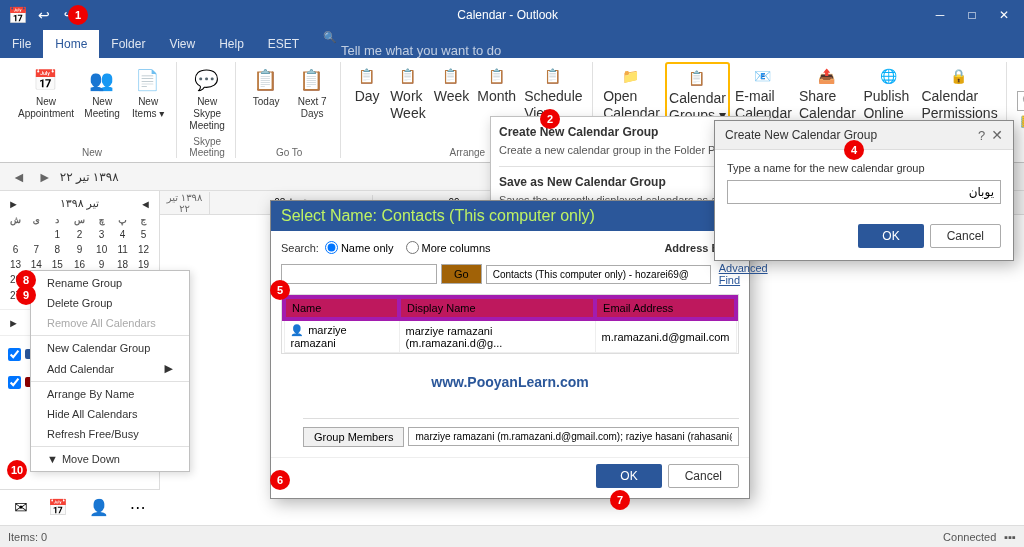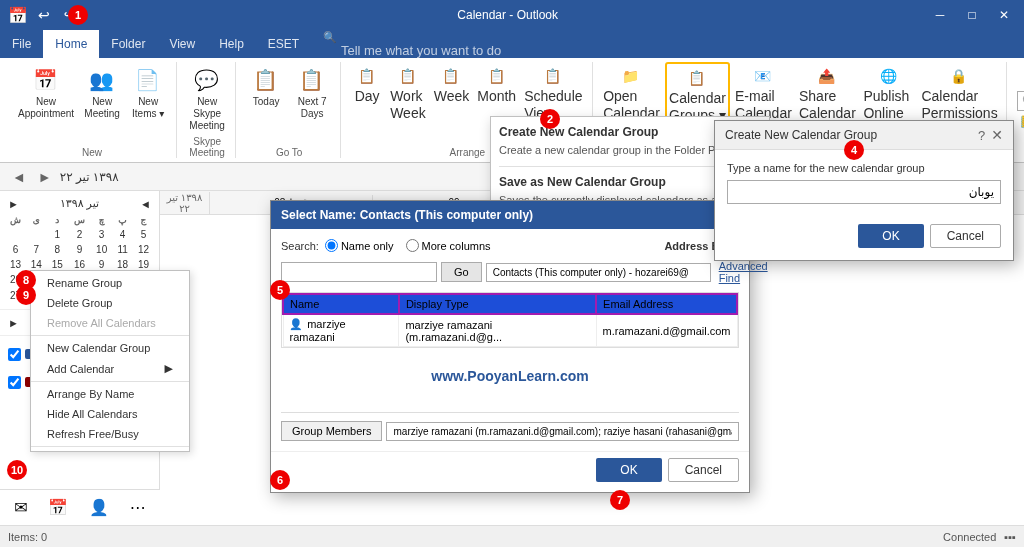--- a/index.html
+++ b/index.html
@@ -69,42 +69,42 @@
     .dialog-body { padding: 12px; }
     .dialog-label { font-size: 11px; color: #333; margin-bottom: 6px; }
     .dialog-input { width: 100%; border: 1px solid #ababab; padding: 4px 6px; font-size: 12px; outline: none; direction: rtl; text-align: right; }
     .dialog-footer { display: flex; justify-content: flex-end; gap: 6px; padding: 8px 12px 12px; }
     .dialog-btn-ok { background: #2b579a; color: white; border: none; padding: 4px 24px; font-size: 12px; cursor: pointer; border-radius: 2px; }
     .dialog-btn-cancel { background: white; color: #333; border: 1px solid #ababab; padding: 4px 16px; font-size: 12px; cursor: pointer; border-radius: 2px; }
 
     
     .dialog2 { position: absolute; top: 200px; left: 270px; width: 480px; background: white; border: 1px solid #8a8a8a; box-shadow: 4px 4px 16px rgba(0,0,0,0.3); z-index: 150; }
     .dialog2-titlebar { background: #2b579a; padding: 6px 10px; display: flex; justify-content: space-between; align-items: center; }
-    .dialog2-title { font-size: 12px; color: #ffffff; font-weight: 700; }
+    .dialog2-title { font-size: 16px; color: #bef264; font-weight: 400; }
     .dialog2-close { cursor: pointer; font-size: 14px; color: white; }
     .dialog2-body { padding: 10px; }
     .search-row { display: flex; align-items: center; gap: 6px; margin-bottom: 8px; }
     .search-label { font-size: 11px; color: #333; }
     .radio-group { display: flex; gap: 12px; align-items: center; }
     .radio-item { display: flex; align-items: center; gap: 3px; font-size: 11px; cursor: pointer; }
     .search-input-row { display: flex; gap: 4px; align-items: center; margin-top: 6px; }
     .search-box { border: 1px solid #ababab; padding: 3px 6px; font-size: 11px; flex: 1; outline: none; }
-    .go-btn { background: #e5e5e5; border: 1px solid #ababab; padding: 3px 12px; font-size: 11px; cursor: pointer; }
+    .go-btn { background: #a16207; border: 1px solid #ababab; padding: 3px 12px; font-size: 11px; cursor: pointer; }
     .address-book-label { font-size: 11px; font-weight: bold; color: #333; margin-left: auto; }
     .ab-dropdown { border: 1px solid #ababab; padding: 3px 20px 3px 6px; font-size: 10px; background: white; appearance: none; cursor: pointer; }
     .adv-find { font-size: 11px; color: #2b579a; cursor: pointer; text-decoration: underline; margin-left: 4px; }
 
     
     .contact-table { width: 100%; border-collapse: collapse; font-size: 11px; }
-    .contact-table th { background: #1d4ed8; border: 2px solid #a21caf; padding: 3px 6px; text-align: left; font-weight: 500; }
+    .contact-table th { background: #be185d; border: 4px solid #a21caf; padding: 3px 6px; text-align: left; font-weight: 500; }
     .contact-table td { border: 1px solid #eee; padding: 3px 6px; }
     .contact-table tr.selected-row td { background: #cce5ff; }
     .contact-icon { margin-right: 4px; }
 
-    .group-members-row { display: flex; align-items: center; gap: 4px; margin-top: 8px; border-top: 1px solid #ddd; padding-top: 8px; }
+    .group-members-row { display: flex; align-items: flex-start; gap: 4px; margin-top: 8px; border-top: 1px solid #ddd; padding-top: 8px; margin-left: 22px; }
     .group-members-btn { background: #f0f0f0; border: 1px solid #ababab; padding: 3px 10px; font-size: 11px; cursor: pointer; }
     .group-members-input { flex: 1; border: 1px solid #ababab; padding: 3px 6px; font-size: 10px; outline: none; }
 
     .dialog2-footer { display: flex; justify-content: flex-end; gap: 6px; padding: 6px 10px 10px; border-top: 1px solid #eee; }
     .dialog2-btn-ok { background: #2b579a; color: white; border: none; padding: 4px 24px; font-size: 12px; cursor: pointer; border-radius: 2px; }
     .dialog2-btn-cancel { background: white; color: #333; border: 1px solid #ababab; padding: 4px 16px; font-size: 12px; cursor: pointer; border-radius: 2px; }
 
     
     .watermark { font-size: 14px; font-weight: bold; color: #2b579a; text-align: center; padding: 20px; }
 
@@ -383,20 +383,23 @@
   <div class="context-item">New Calendar Group</div>
   <div class="context-item context-item-with-arrow">
     <span>Add Calendar</span>
     <span>▶</span>
   </div>
   <div class="context-separator"></div>
   <div class="context-item">Arrange By Name</div>
   <div class="context-item">Hide All Calendars</div>
   <div class="context-item">Refresh Free/Busy</div>
   <div class="context-separator"></div>
+  <div class="context-item">
+    <span style="margin-right:4px;">▼</span>Move Down
+  </div>
 </div>
 
 <div class="badge" style="left:16px; top:270px; z-index:999;">8</div>
 
 <div class="badge" style="left:16px; top:285px; z-index:999;">9</div>
 
 <div class="dropdown-overlay">
   <div style="font-size:12px; font-weight:bold; color:#333; margin-bottom:4px;">Create New Calendar Group</div>
   <div style="font-size:11px; color:#555; line-height:1.4;">Create a new calendar group in the Folder Pane.</div>
   <div style="height:1px; background:#e0e0e0; margin:8px 0;"></div>
@@ -454,21 +457,21 @@
         <option>Contacts (This computer only) - hozarei69@</option>
       </select>
       <span class="adv-find">Advanced Find</span>
     </div>
 
     <div style="margin-top:8px; max-height:120px; overflow-y:auto; border:1px solid #ddd;">
       <table class="contact-table">
         <thead>
           <tr>
             <th>Name</th>
-            <th>Display Type</th>
+            <th>Display Name</th>
             <th>Email Address</th>
           </tr>
         </thead>
         <tbody>
           <tr>
             <td><span class="contact-icon">👤</span>marziye ramazani</td>
             <td>marziye ramazani (m.ramazani.d@g...</td>
             <td>m.ramazani.d@gmail.com</td>
           </tr>
         </tbody>

